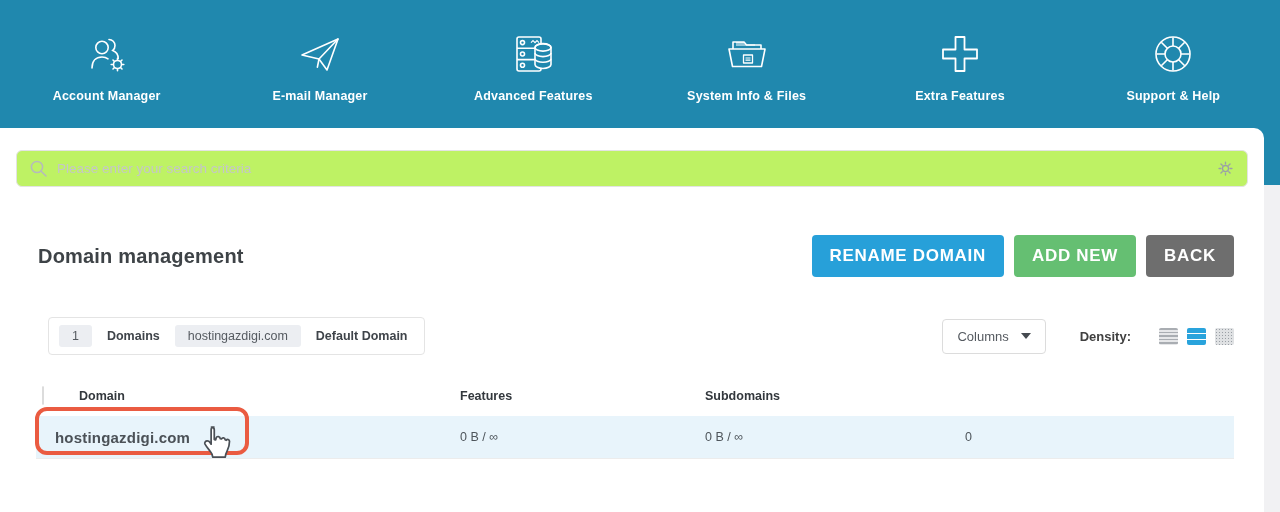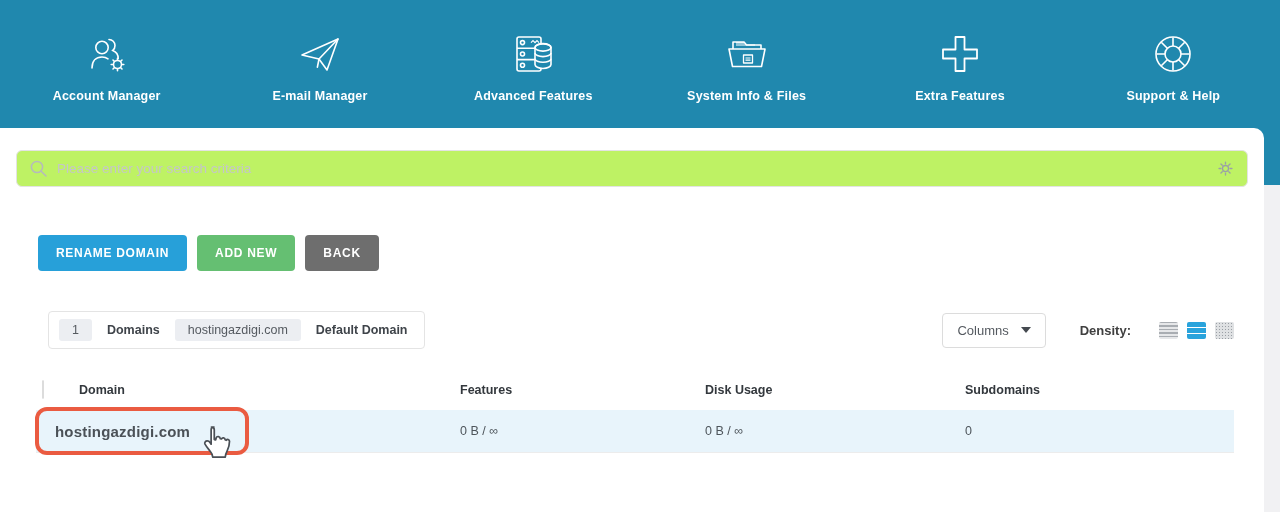--- a/index.html
+++ b/index.html
@@ -41,21 +41,21 @@
   }
   .search-input::placeholder { color:#c4c6c9; }
   .search-mag { position:absolute; left:13px; top:9px; }
   .search-gear { position:absolute; right:13px; top:9px; cursor:pointer; }
 
   
   .page-head { display:flex; align-items:center; margin:48px 30px 0 38px; }
   .page-title { font-size:20px; font-weight:bold; color:#3e4347; letter-spacing:.2px; flex:1; }
   .btns { display:flex; gap:10px; }
   .btn {
-    border:none; border-radius:4px; color:#fff; font-weight:bold; font-size:12px;
+    border:none; border-radius:4px; color:#fff; font-weight:bold; font-size:17px;
     letter-spacing:.7px; padding:11px 18px; cursor:pointer;
     font-family:"Liberation Sans", sans-serif;
   }
   .btn-blue  { background:#27a0d9; }
   .btn-green { background:#65bf72; }
   .btn-gray  { background:#6e6e6e; }
 
   
   .toolbar { display:flex; align-items:center; margin:40px 30px 0 48px; }
   .summary-box {
@@ -200,20 +200,21 @@
     <input class="search-input" type="text" placeholder="Please enter your search criteria" style="">
     <span class="search-gear">
       <svg width="19" height="19" viewBox="0 0 20 20" fill="none" stroke="#9aa0a6" stroke-width="1.4">
         <circle cx="10" cy="10" r="3.2"></circle>
         <path d="M10 3.2v2 M10 14.8v2 M3.2 10h2 M14.8 10h2 M5.2 5.2l1.4 1.4 M13.4 13.4l1.4 1.4 M14.8 5.2l-1.4 1.4 M6.6 13.4 5.2 14.8" stroke-linecap="round"></path>
       </svg>
     </span>
   </div>
 
   <div class="page-head">
+    <div class="page-title">Domain management</div>
     <div class="btns">
       <button class="btn btn-blue">RENAME DOMAIN</button>
       <button class="btn btn-green">ADD NEW</button>
       <button class="btn btn-gray">BACK</button>
     </div>
   </div>
 
   <div class="toolbar">
     <div class="summary-box">
       <span class="pill">1</span>
@@ -233,21 +234,20 @@
         <span class="d-icon d-compact"></span>
       </div>
     </div>
   </div>
 
   <div class="table">
     <div class="thead">
       <span><span class="checkbox"></span></span>
       <span class="th">Domain</span>
       <span class="th">Features</span>
-      <span class="th">Disk Usage</span>
       <span class="th">Subdomains</span>
     </div>
     <div class="trow">
       <span class="domain-cell">hostingazdigi.com</span>
       <span>0 B / ∞</span>
       <span>0 B / ∞</span>
       <span>0</span>
     </div>
   </div>
 

